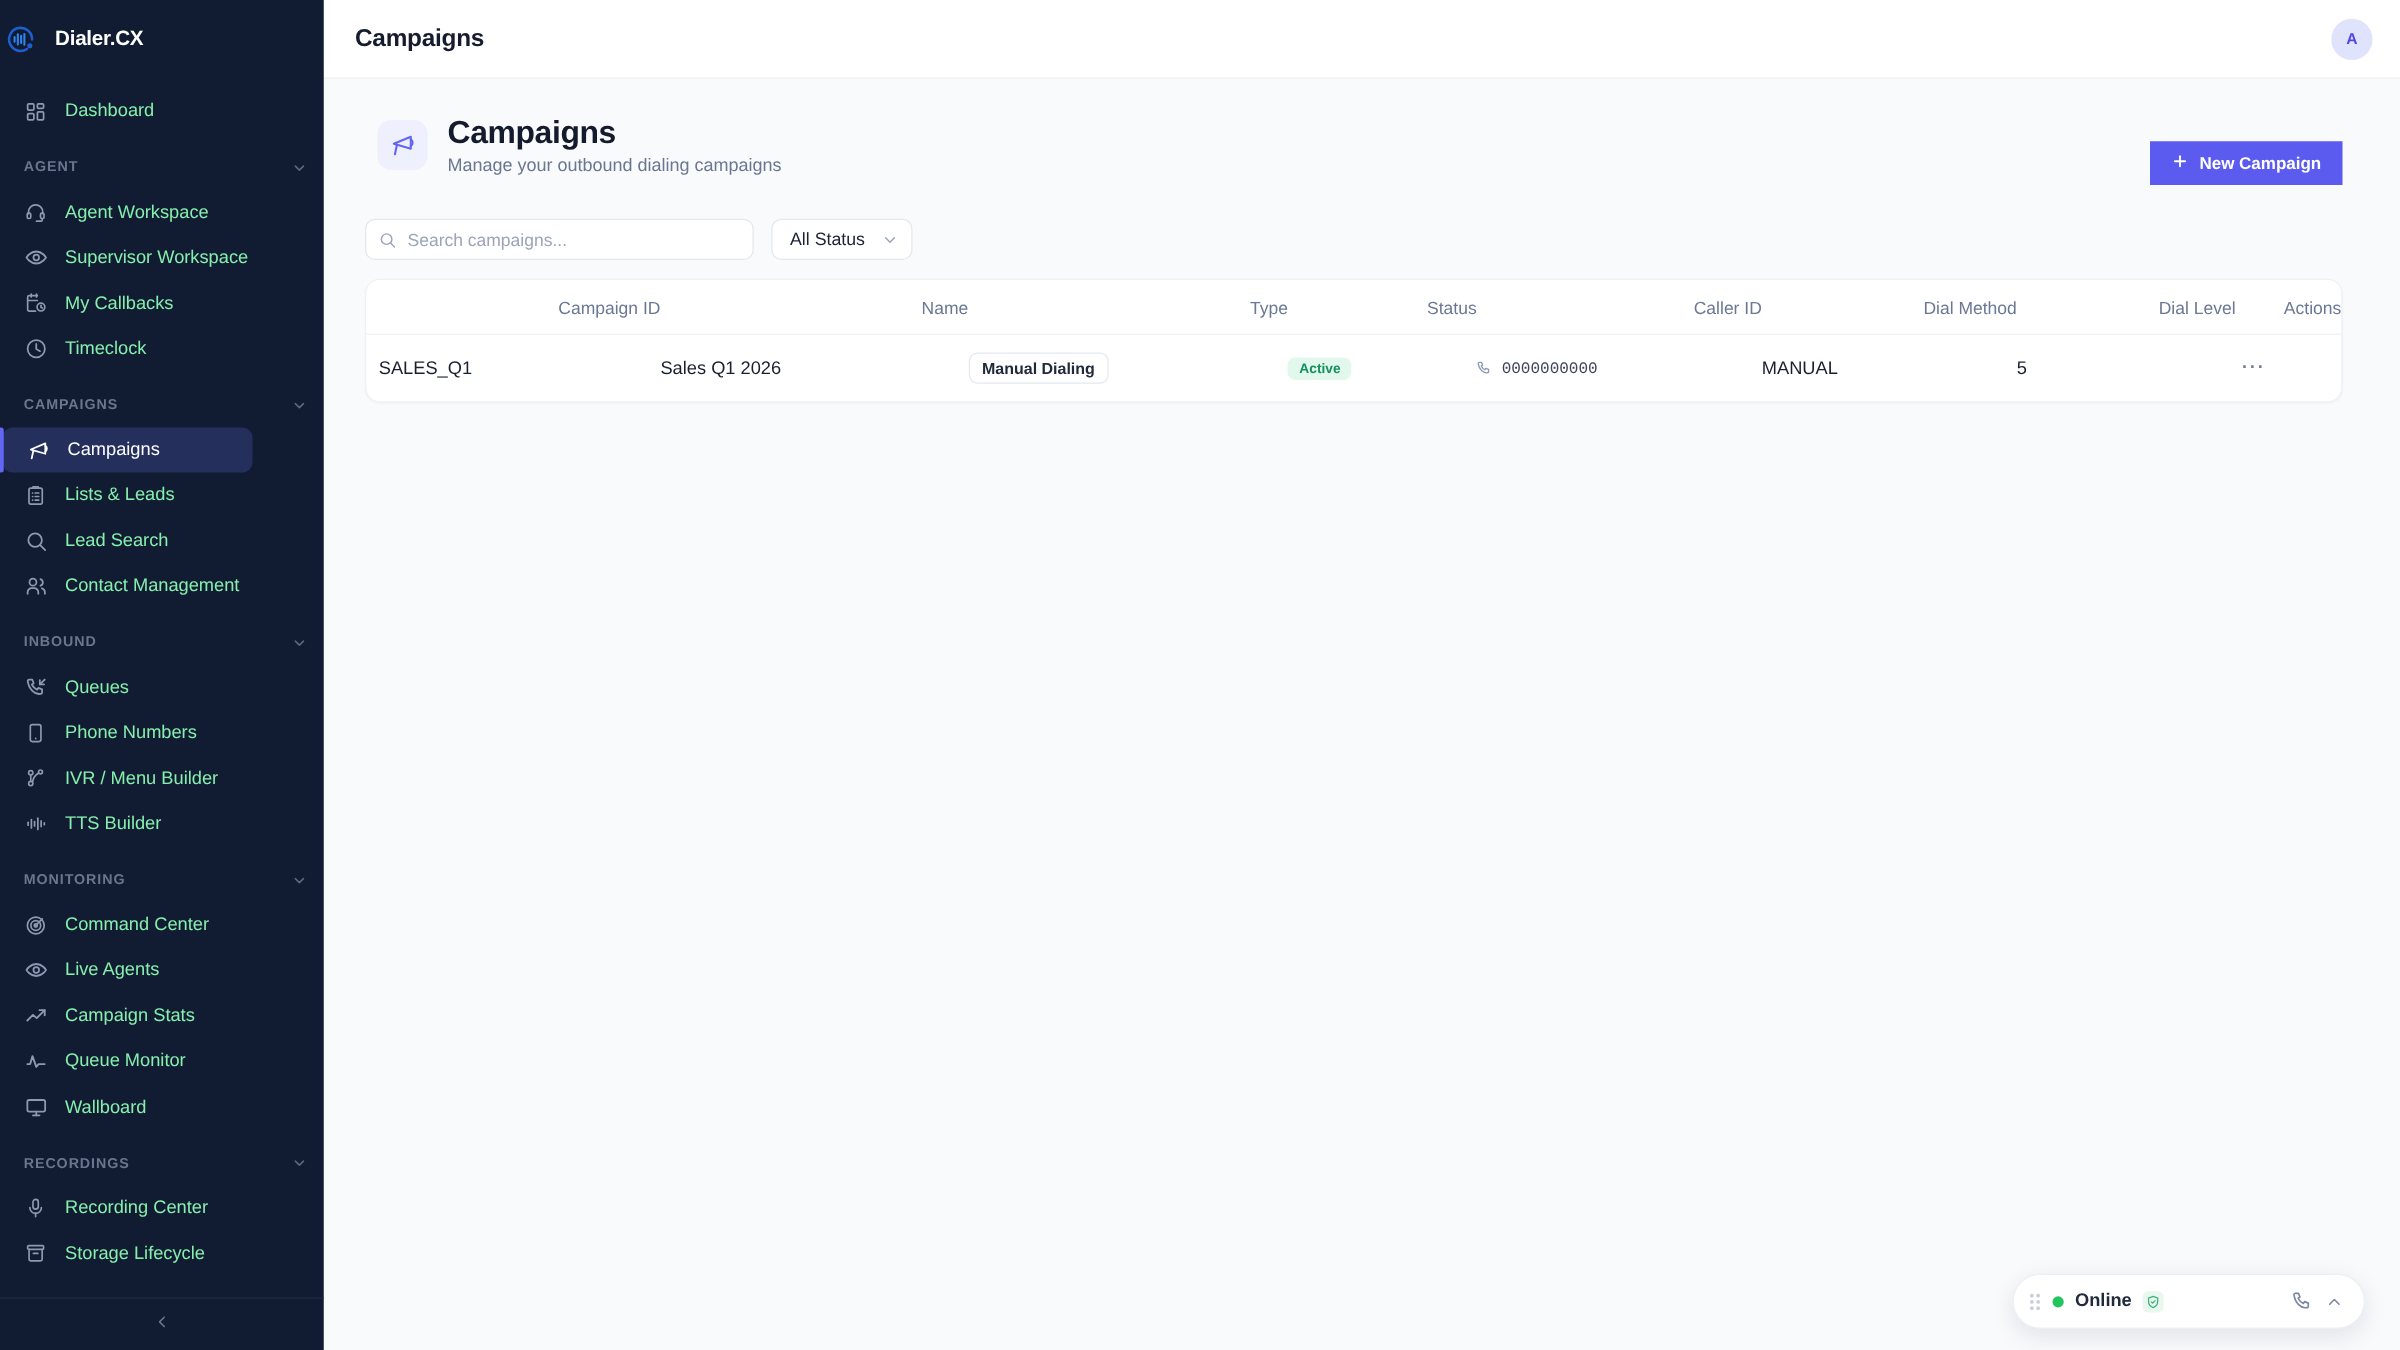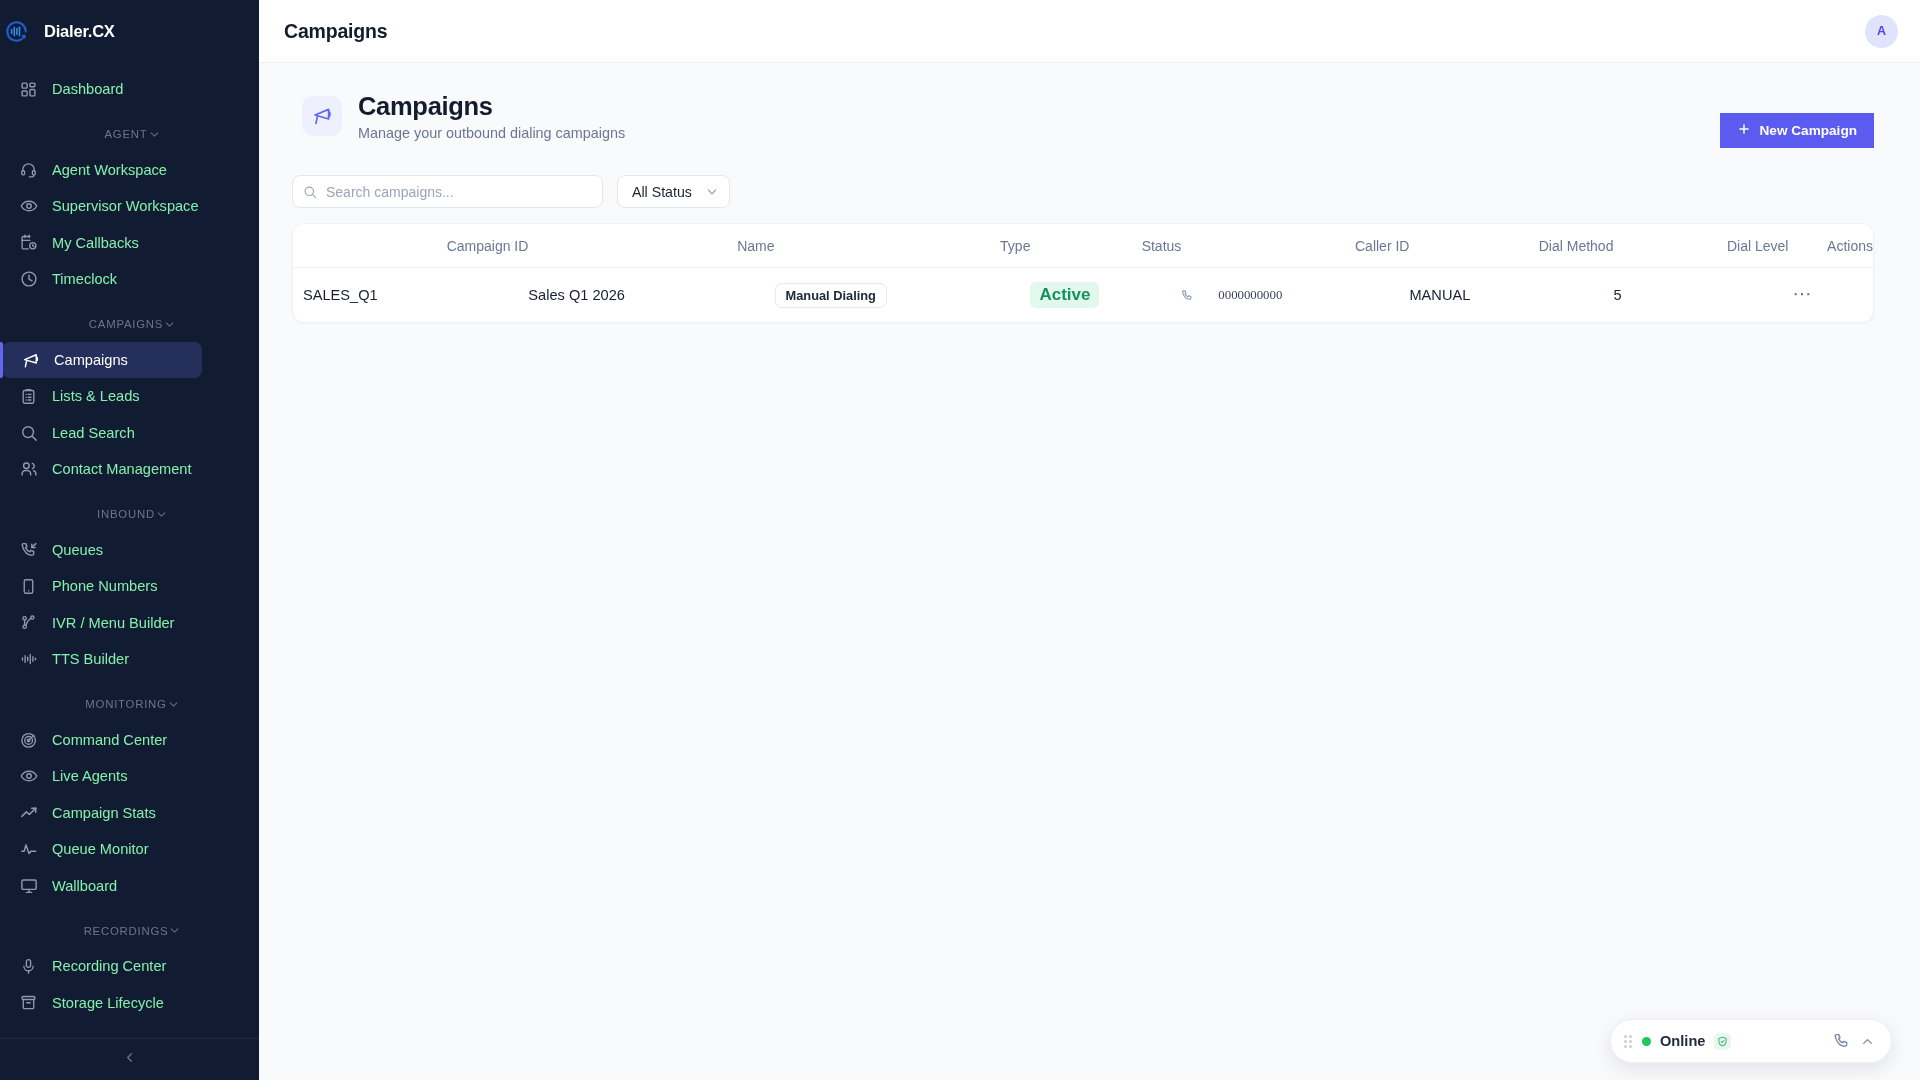--- a/index.html
+++ b/index.html
@@ -101,24 +101,24 @@
   }
 
   .nav-group {
     height: 35px;
     display: flex;
     align-items: center;
     padding: 0 13px 0 19px;
     margin-top: 9px;
     color: #6a768e;
     font-size: 11.4px;
-    font-weight: normal;
+    font-weight: bold;
     letter-spacing: 0.75px;
     cursor: pointer;
-    justify-content: center;
+    justify-content: space-between;
   }
   .nav-group .chev { color: #5d6880; display:flex; align-items:center;}
 
   .sidebar-footer {
     flex: 0 0 42px;
     height: 42px;
     border-top: 1px solid #1e2a43;
     display: flex;
     align-items: center;
     justify-content: center;
@@ -315,32 +315,32 @@
     padding: 4px 10px;
     font-size: 12.8px;
     font-weight: bold;
     color: #212a3b;
     background: #ffffff;
   }
   .badge-status {
     display: inline-block;
     border-radius: 6px;
     padding: 3px 9px;
-    font-size: 17px;
+    font-size: 11px;
     font-weight: bold;
     color: #14915e;
     background: #e3f8ec;
   }
   .caller-cell {
     display: flex;
     align-items: center;
-    gap: 24px;
+    gap: 7px;
     font-size: 12.8px;
     color: #3a4459;
-    font-family: Liberation Serif, serif;
+    font-family: Liberation Mono, monospace;
   }
   .caller-cell .ph { color: #8d9ab1; display: flex; }
   .dots {
     color: #6f7b92;
     font-size: 19px;
     letter-spacing: 1px;
     cursor: pointer;
     line-height: 10px;
     display: inline-block;
     padding: 0 4px;

